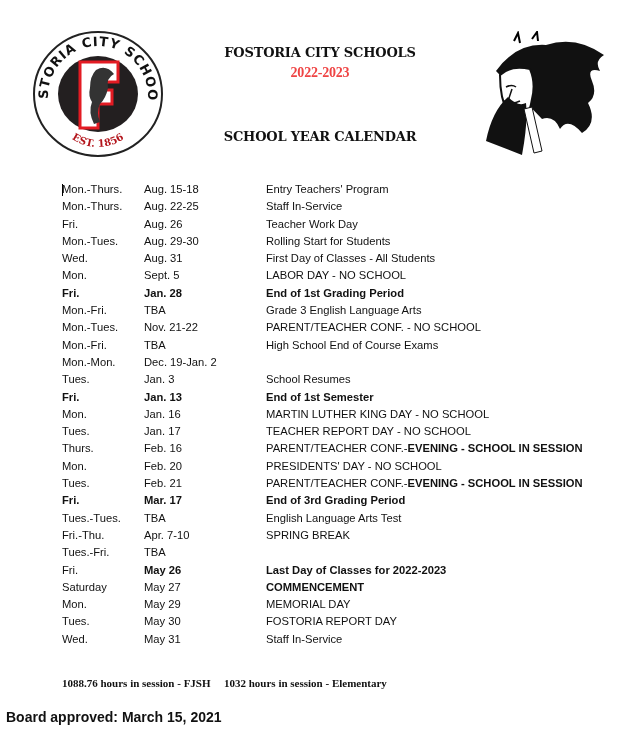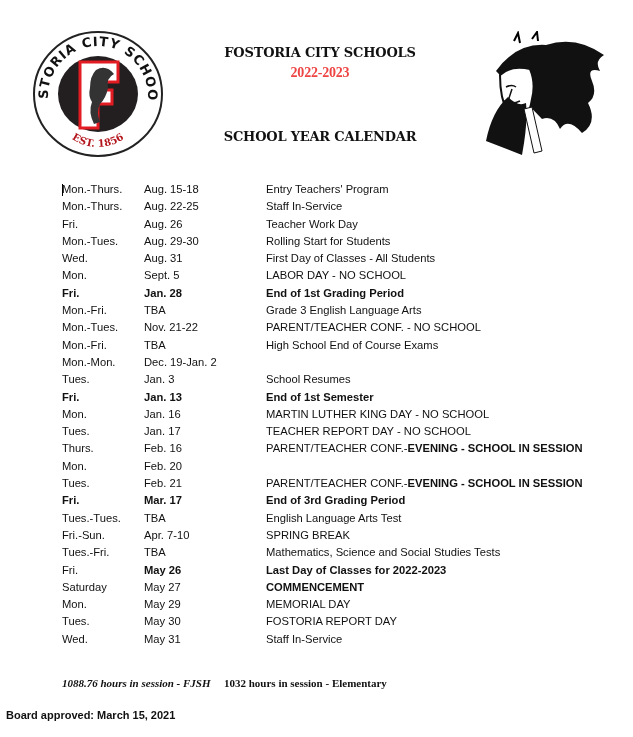--- a/index.html
+++ b/index.html
@@ -12,22 +12,22 @@
   .logo { position: absolute; left: 32px; top: 30px; width: 132px; height: 128px; }
   .chief { position: absolute; left: 474px; top: 31px; width: 132px; height: 126px; }
   .rows { position: absolute; left: 62px; top: 181px; width: 560px; }
   .row { position: relative; height: 17.3px; font-family: "Liberation Sans", sans-serif; font-size: 11.2px; line-height: 17.3px; white-space: nowrap; }
   .row .day { position: absolute; left: 0; }
   .row .date { position: absolute; left: 82px; }
   .row .event { position: absolute; left: 204px; }
   .b { font-weight: bold; }
   .cursor { position: absolute; left: 0; top: 3px; width: 1px; height: 12px; background: #000; }
   .hours { position: absolute; top: 677px; font-family: "Liberation Serif", serif; font-weight: bold; font-size: 11px; }
-  .h1 { left: 62px; font-style: italic; } .h2 { left: 224px; }
-  .approved { position: absolute; left: 6px; top: 709px; font-family: "Liberation Sans", sans-serif; font-weight: bold; font-size: 11px; }
+  .h1 { left: 62px; } .h2 { left: 224px; }
+  .approved { position: absolute; left: 6px; top: 709px; font-family: "Liberation Sans", sans-serif; font-weight: bold; font-size: 14px; }
 </style>
 </head>
 <body>
 
 <div class="logo">
   <svg width="132" height="128" viewBox="0 0 132 128">
     <defs>
       <path id="arcTop" d="M 16 66 A 50 50 0 0 1 116 66"></path>
       <path id="arcBot" d="M 34 104 A 46 46 0 0 0 98 104"></path>
     </defs>
@@ -136,45 +136,45 @@
       <span class="event">TEACHER REPORT DAY - NO SCHOOL</span>
     </div>
   <div class="row">
       <span class="day">Thurs.</span>
       <span class="date">Feb. 16</span>
       <span class="event"><span>PARENT/TEACHER CONF.-</span><span class="b">EVENING - SCHOOL IN SESSION</span></span>
     </div>
   <div class="row">
       <span class="day">Mon.</span>
       <span class="date">Feb. 20</span>
+      <span class="event">PRESIDENTS' DAY - NO SCHOOL</span>
     </div>
   <div class="row">
       <span class="day">Tues.</span>
       <span class="date">Feb. 21</span>
       <span class="event"><span>PARENT/TEACHER CONF.-</span><span class="b">EVENING - SCHOOL IN SESSION</span></span>
     </div>
   <div class="row b">
       <span class="day">Fri.</span>
       <span class="date">Mar. 17</span>
       <span class="event">End of 3rd Grading Period</span>
     </div>
   <div class="row">
       <span class="day">Tues.-Tues.</span>
       <span class="date">TBA</span>
       <span class="event">English Language Arts Test</span>
     </div>
   <div class="row">
-      <span class="day">Fri.-Sun.</span>
+      <span class="day">Fri.-Thu.</span>
       <span class="date">Apr. 7-10</span>
       <span class="event">SPRING BREAK</span>
     </div>
   <div class="row">
       <span class="day">Tues.-Fri.</span>
       <span class="date">TBA</span>
-      <span class="event">Mathematics, Science and Social Studies Tests</span>
     </div>
   <div class="row">
       <span class="day">Fri.</span>
       <span class="date b">May 26</span>
       <span class="event b">Last Day of Classes for 2022-2023</span>
     </div>
   <div class="row">
       <span class="day">Saturday</span>
       <span class="date">May 27</span>
       <span class="event b">COMMENCEMENT</span>

